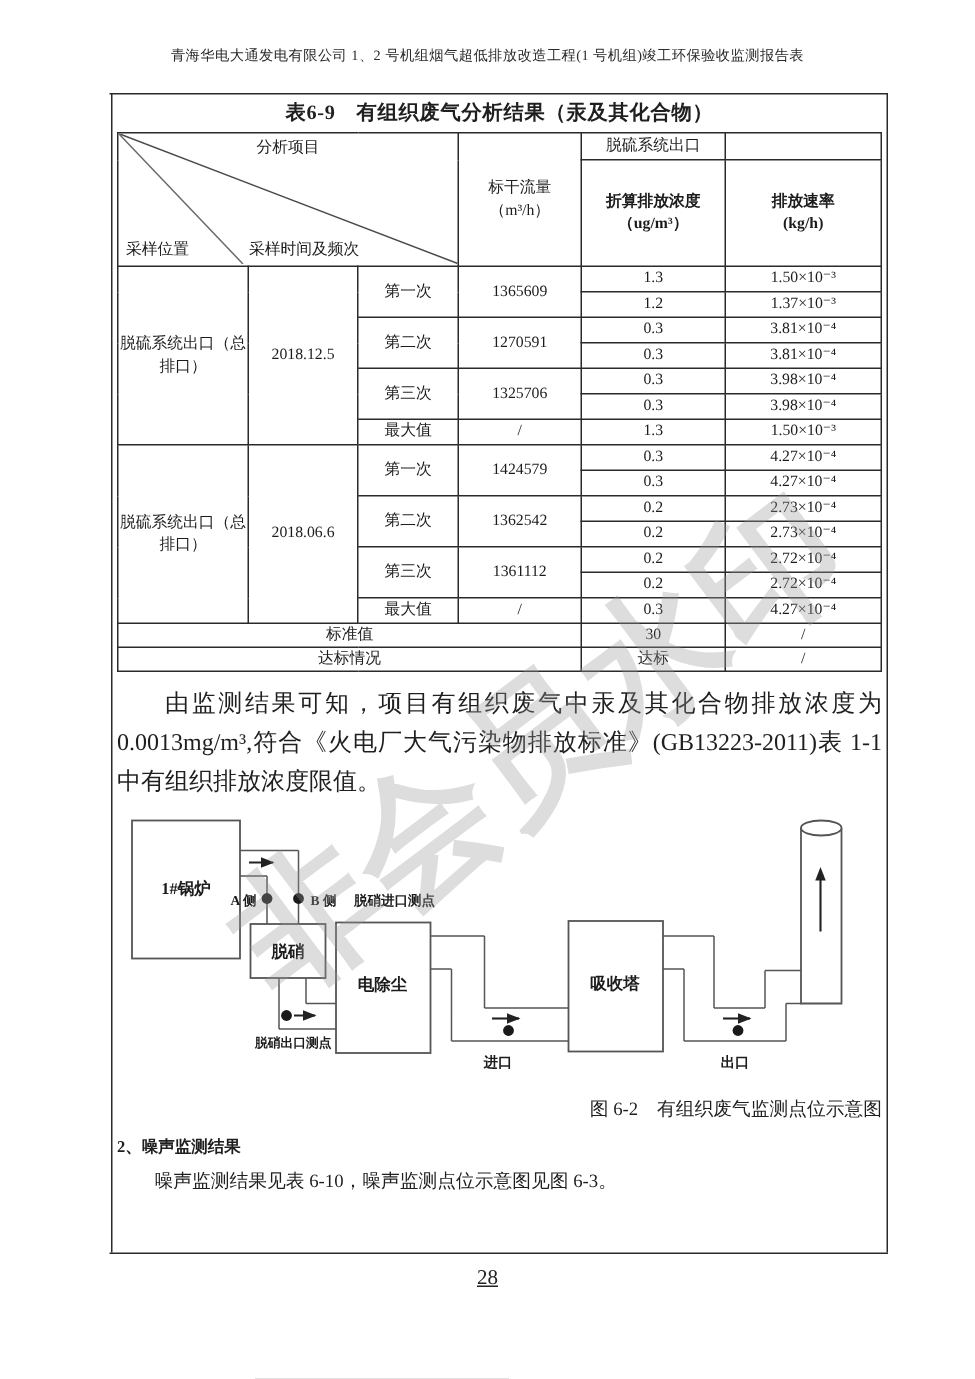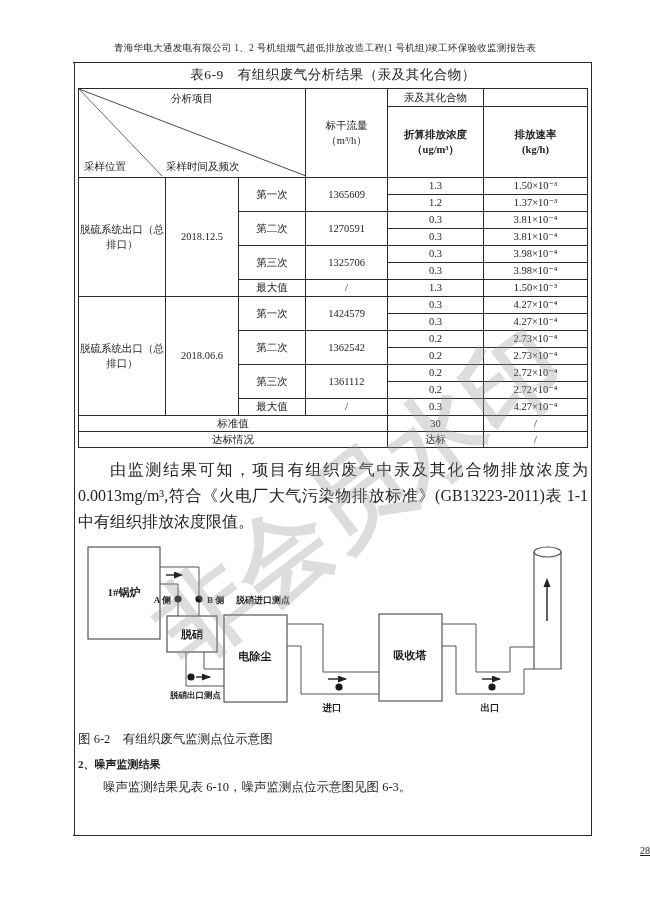--- a/index.html
+++ b/index.html
@@ -4,33 +4,33 @@
 <style>
   html,body{margin:0;padding:0;}
   body{background:#888;}
   .page{
     position:relative; width:650px; height:919px; background:#ffffff;
     font-family:"Liberation Serif","DejaVu Serif",serif;
     color:#1f1f1f; overflow:hidden;
   }
   .doc-header{
     position:absolute; top:31px; left:0; width:100%;
-    text-align:center; font-size:9.5px; color:#2a2a2a; letter-spacing:.3px;margin-top:11px;
+    text-align:center; font-size:9.5px; color:#2a2a2a; letter-spacing:.3px;
   }
   .rule-top,.rule-bottom{position:absolute; left:73px; width:519px; height:1px; background:#2a2a2a;}
   .rule-top{top:62px;}
   .rule-bottom{top:835px;}
   .frame-left,.frame-right{position:absolute; top:62px; height:773px; width:1px; background:#2a2a2a;}
   .frame-left{left:74px;}
   .frame-right{left:591px;}
-  .page-num{position:absolute; top:845px; left:0; width:100%; text-align:right; font-size:10px; color:#222;text-decoration:underline;}
+  .page-num{position:absolute; top:845px; left:0; width:100%; text-align:center; font-size:14px; color:#222;text-decoration:underline;}
 
   .content{position:absolute; left:78px; top:64px; width:510px;}
 
-  .tbl-title{ text-align:center; font-weight:normal; font-size:13.5px; letter-spacing:.5px; padding:2px 0 4px 0;}
+  .tbl-title{ text-align:center; font-weight:bold; font-size:13.5px; letter-spacing:.5px; padding:2px 0 4px 0;}
 
   table.rpt{border-collapse:collapse; table-layout:fixed; width:509px;}
   table.rpt td{
     border:1px solid #2a2a2a; text-align:center; vertical-align:middle;
     font-size:10.5px; padding:0 1px; line-height:1.45; color:#1c1c1c;
     overflow:hidden;
   }
   tr.strip td{height:17px;}
   tr.hdr2 td{height:70px;font-weight:bold;}
   tr.sub td{height:16px;}
@@ -39,21 +39,21 @@
   td.diag{position:relative; padding:0;}
   td.diag .lbl{position:absolute; font-size:10.5px; white-space:nowrap;text-align:center;}
   td.diag .lbl-top{top:2px; left:0; width:100%; text-align:center;}
   td.diag .lbl-loc{bottom:3px; left:5px;}
   td.diag .lbl-time{bottom:3px; left:87px;}
   td.diag svg{position:absolute; top:0; left:0;}
 
   .para{margin-top:9px; font-size:16px; line-height:26px; text-align:justify; text-indent:2em;}
 
   .diagram{margin-top:8px; position:relative; width:509px; height:185px;font-weight:bold;}
-  .fig-caption{margin-top:3px; text-align:left; font-size:12.5px;}
+  .fig-caption{margin-top:3px; text-align:right; font-size:12.5px;}
   .sec-heading{margin-top:9px; font-weight:bold; font-size:11px;}
   .sec-body{margin-top:7px; font-size:12.5px; text-indent:2em;}
 
   .watermark{
     position:absolute; left:148px; top:552px; z-index:6;
     font-size:96px; font-weight:bold; white-space:nowrap;
     color:#9a9a9a; opacity:.33; pointer-events:none;
     transform:rotate(-37deg); transform-origin:48px 48px;
   }
   svg text{fill:#1c1c1c;}
@@ -91,21 +91,21 @@
               <line x1="0" y1="0" x2="83" y2="87" stroke="#6a6a6a" stroke-width="1"></line>
             </svg>
             <span class="lbl lbl-top">分析项目</span>
             <span class="lbl lbl-loc">采样位置</span>
             <span class="lbl lbl-time">采样时间及频次</span>
           </td>
           <td rowspan="2">
             <div>标干流量</div>
             <div>（m³/h）</div>
           </td>
-          <td>汞及其化合物</td>
+          <td>脱硫系统出口</td>
           <td></td>
         </tr>
         <tr class="hdr2">
           <td>
             <div>折算排放浓度</div>
             <div>（ug/m³）</div>
           </td>
           <td>
             <div>排放速率</div>
             <div>(kg/h)</div>

